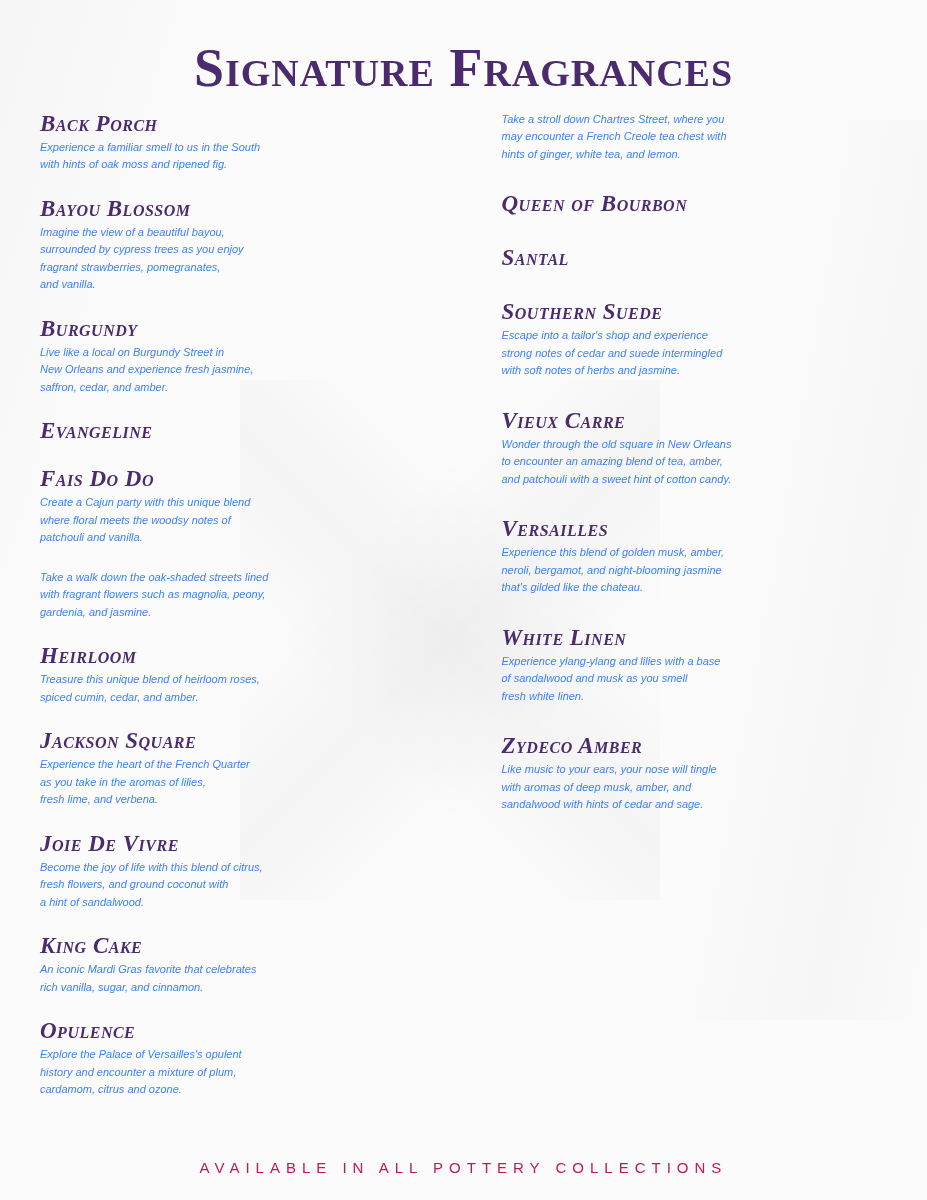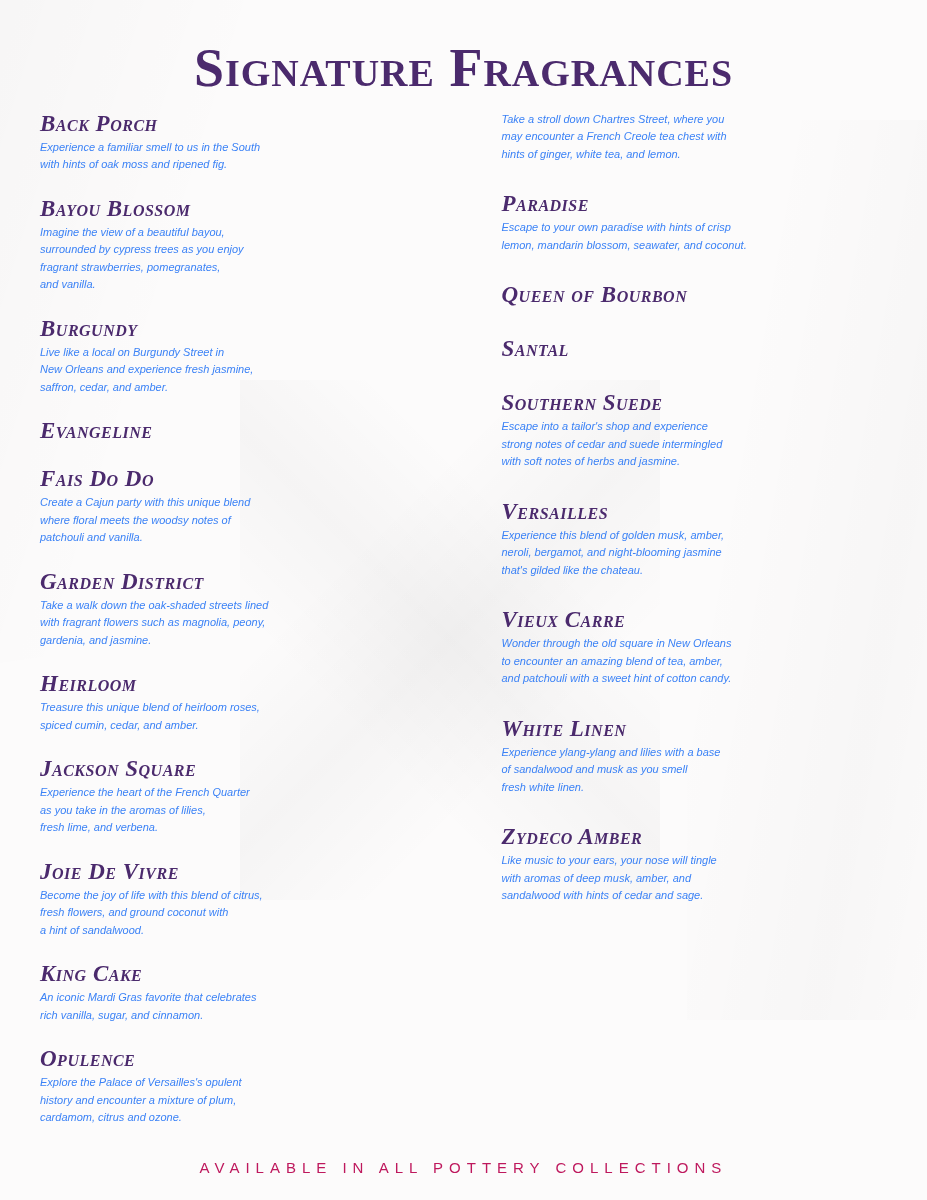--- a/index.html
+++ b/index.html
@@ -123,21 +123,20 @@
     <section class="entry">
       <h2 class="fragrance-name">Evangeline</h2>
     </section>
     <section class="entry">
       <h2 class="fragrance-name">Fais Do Do</h2>
       <p class="fragrance-desc">Create a Cajun party with this unique blend
 where floral meets the woodsy notes of
 patchouli and vanilla.</p>
     </section>
     <section class="entry">
-      <h2 class="fragrance-name">Garden District</h2>
       <p class="fragrance-desc">Take a walk down the oak-shaded streets lined
 with fragrant flowers such as magnolia, peony,
 gardenia, and jasmine.</p>
     </section>
     <section class="entry">
       <h2 class="fragrance-name">Heirloom</h2>
       <p class="fragrance-desc">Treasure this unique blend of heirloom roses,
 spiced cumin, cedar, and amber.</p>
     </section>
     <section class="entry">
@@ -165,49 +164,44 @@
     </section>
   </div>
 
   <div class="column right">
     <section class="entry">
       <p class="fragrance-desc">Take a stroll down Chartres Street, where you
 may encounter a French Creole tea chest with
 hints of ginger, white tea, and lemon.</p>
     </section>
     <section class="entry">
-      <h2 class="fragrance-name">Paradise</h2>
-      <p class="fragrance-desc">Escape to your own paradise with hints of crisp
-lemon, mandarin blossom, seawater, and coconut.</p>
-    </section>
-    <section class="entry">
       <h2 class="fragrance-name">Queen of Bourbon</h2>
     </section>
     <section class="entry">
       <h2 class="fragrance-name">Santal</h2>
     </section>
     <section class="entry">
       <h2 class="fragrance-name">Southern Suede</h2>
       <p class="fragrance-desc">Escape into a tailor's shop and experience
 strong notes of cedar and suede intermingled
 with soft notes of herbs and jasmine.</p>
     </section>
     <section class="entry">
+      <h2 class="fragrance-name">Vieux Carre</h2>
+      <p class="fragrance-desc">Wonder through the old square in New Orleans
+to encounter an amazing blend of tea, amber,
+and patchouli with a sweet hint of cotton candy.</p>
+    </section>
+    <section class="entry">
       <h2 class="fragrance-name">Versailles</h2>
       <p class="fragrance-desc">Experience this blend of golden musk, amber,
 neroli, bergamot, and night-blooming jasmine
 that's gilded like the chateau.</p>
     </section>
     <section class="entry">
-      <h2 class="fragrance-name">Vieux Carre</h2>
-      <p class="fragrance-desc">Wonder through the old square in New Orleans
-to encounter an amazing blend of tea, amber,
-and patchouli with a sweet hint of cotton candy.</p>
-    </section>
-    <section class="entry">
       <h2 class="fragrance-name">White Linen</h2>
       <p class="fragrance-desc">Experience ylang-ylang and lilies with a base
 of sandalwood and musk as you smell
 fresh white linen.</p>
     </section>
     <section class="entry">
       <h2 class="fragrance-name">Zydeco Amber</h2>
       <p class="fragrance-desc">Like music to your ears, your nose will tingle
 with aromas of deep musk, amber, and
 sandalwood with hints of cedar and sage.</p>

